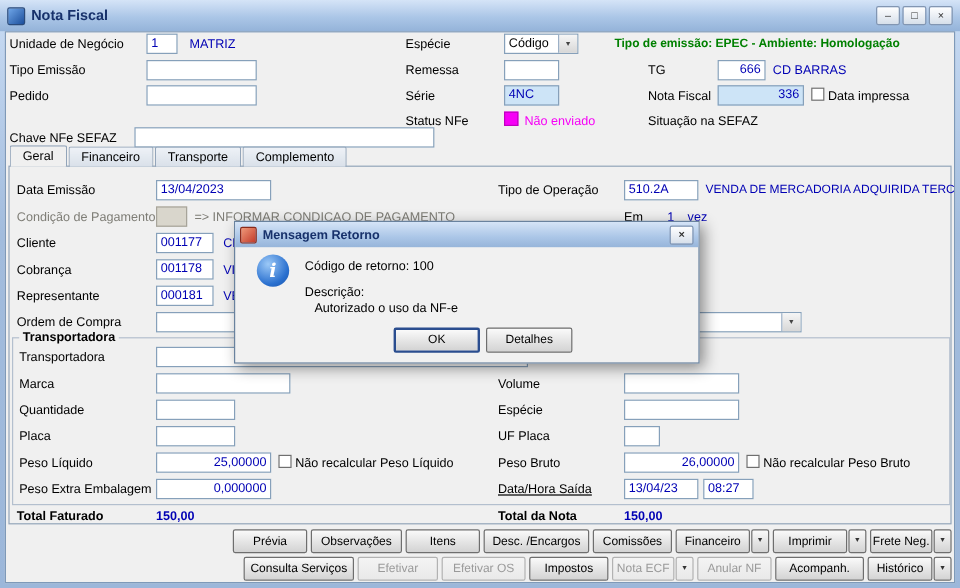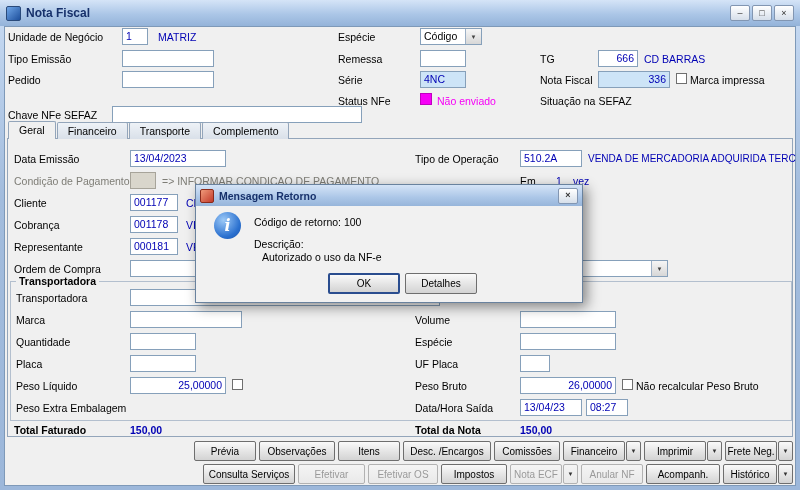--- a/index.html
+++ b/index.html
@@ -86,37 +86,38 @@
   <div class="client"></div>
 
   <span class="label" style="left:8px;top:31px;">Unidade de Negócio</span>
   <div class="field" style="left:122px;top:28px;width:26px;">1</div>
   <span class="val" style="left:158px;top:31px;">MATRIZ</span>
   <span class="label" style="left:338px;top:31px;">Espécie</span>
   <div class="combo" style="left:420px;top:28px;width:62px;">
     <span class="ctxt">Código</span>
     <span class="dd">▼</span>
   </div>
+  <span class="val green" style="left:512px;top:31px;">Tipo de emissão: EPEC - Ambiente: Homologação</span>
 
   <span class="label" style="left:8px;top:53px;">Tipo Emissão</span>
   <div class="field" style="left:122px;top:50px;width:92px;"></div>
   <span class="label" style="left:338px;top:53px;">Remessa</span>
   <div class="field" style="left:420px;top:50px;width:46px;"></div>
   <span class="label" style="left:540px;top:53px;">TG</span>
   <div class="field right" style="left:598px;top:50px;width:40px;">666</div>
   <span class="val" style="left:644px;top:53px;">CD BARRAS</span>
 
   <span class="label" style="left:8px;top:74px;">Pedido</span>
   <div class="field" style="left:122px;top:71px;width:92px;"></div>
   <span class="label" style="left:338px;top:74px;">Série</span>
   <div class="field hl" style="left:420px;top:71px;width:46px;">4NC</div>
   <span class="label" style="left:540px;top:74px;">Nota Fiscal</span>
   <div class="field hl right" style="left:598px;top:71px;width:72px;">336</div>
   <span class="cb" style="left:676px;top:73px;"></span>
-  <span class="label" style="left:690px;top:74px;">Marca impressa</span>
+  <span class="label" style="left:690px;top:74px;">Data impressa</span>
 
   <span class="label" style="left:338px;top:95px;">Status NFe</span>
   <span class="swatch" style="left:420px;top:93px;"></span>
   <span class="val magenta" style="left:437px;top:95px;">Não enviado</span>
   <span class="label" style="left:540px;top:95px;">Situação na SEFAZ</span>
 
   <span class="label" style="left:8px;top:109px;">Chave NFe SEFAZ</span>
   <div class="field" style="left:112px;top:106px;width:250px;"></div>
 
   <div class="tabs">
@@ -176,27 +177,29 @@
   <div class="field" style="left:520px;top:333px;width:96px;"></div>
 
   <span class="label" style="left:16px;top:358px;">Placa</span>
   <div class="field" style="left:130px;top:355px;width:66px;"></div>
   <span class="label" style="left:415px;top:358px;">UF Placa</span>
   <div class="field" style="left:520px;top:355px;width:30px;"></div>
 
   <span class="label" style="left:16px;top:380px;">Peso Líquido</span>
   <div class="field right" style="left:130px;top:377px;width:96px;">25,00000</div>
   <span class="cb" style="left:232px;top:379px;"></span>
+  <span class="label" style="left:246px;top:380px;">Não recalcular Peso Líquido</span>
   <span class="label" style="left:415px;top:380px;">Peso Bruto</span>
   <div class="field right" style="left:520px;top:377px;width:96px;">26,00000</div>
   <span class="cb" style="left:622px;top:379px;"></span>
   <span class="label" style="left:636px;top:380px;">Não recalcular Peso Bruto</span>
 
   <span class="label" style="left:16px;top:402px;">Peso Extra Embalagem</span>
-  <span class="label" style="left:415px;top:402px;">Data/Hora Saída</span>
+  <div class="field right" style="left:130px;top:399px;width:96px;">0,000000</div>
+  <span class="label" style="left:415px;top:402px;text-decoration:underline;">Data/Hora Saída</span>
   <div class="field" style="left:520px;top:399px;width:62px;">13/04/23</div>
   <div class="field" style="left:586px;top:399px;width:42px;">08:27</div>
 
   <span class="label b" style="left:14px;top:424px;">Total Faturado</span>
   <span class="val b" style="left:130px;top:424px;">150,00</span>
   <span class="label b" style="left:415px;top:424px;">Total da Nota</span>
   <span class="val b" style="left:520px;top:424px;">150,00</span>
 
   <div class="btnrow" style="top:441px;right:7px;">
     <button class="btn" style="width:62px;">Prévia</button>

